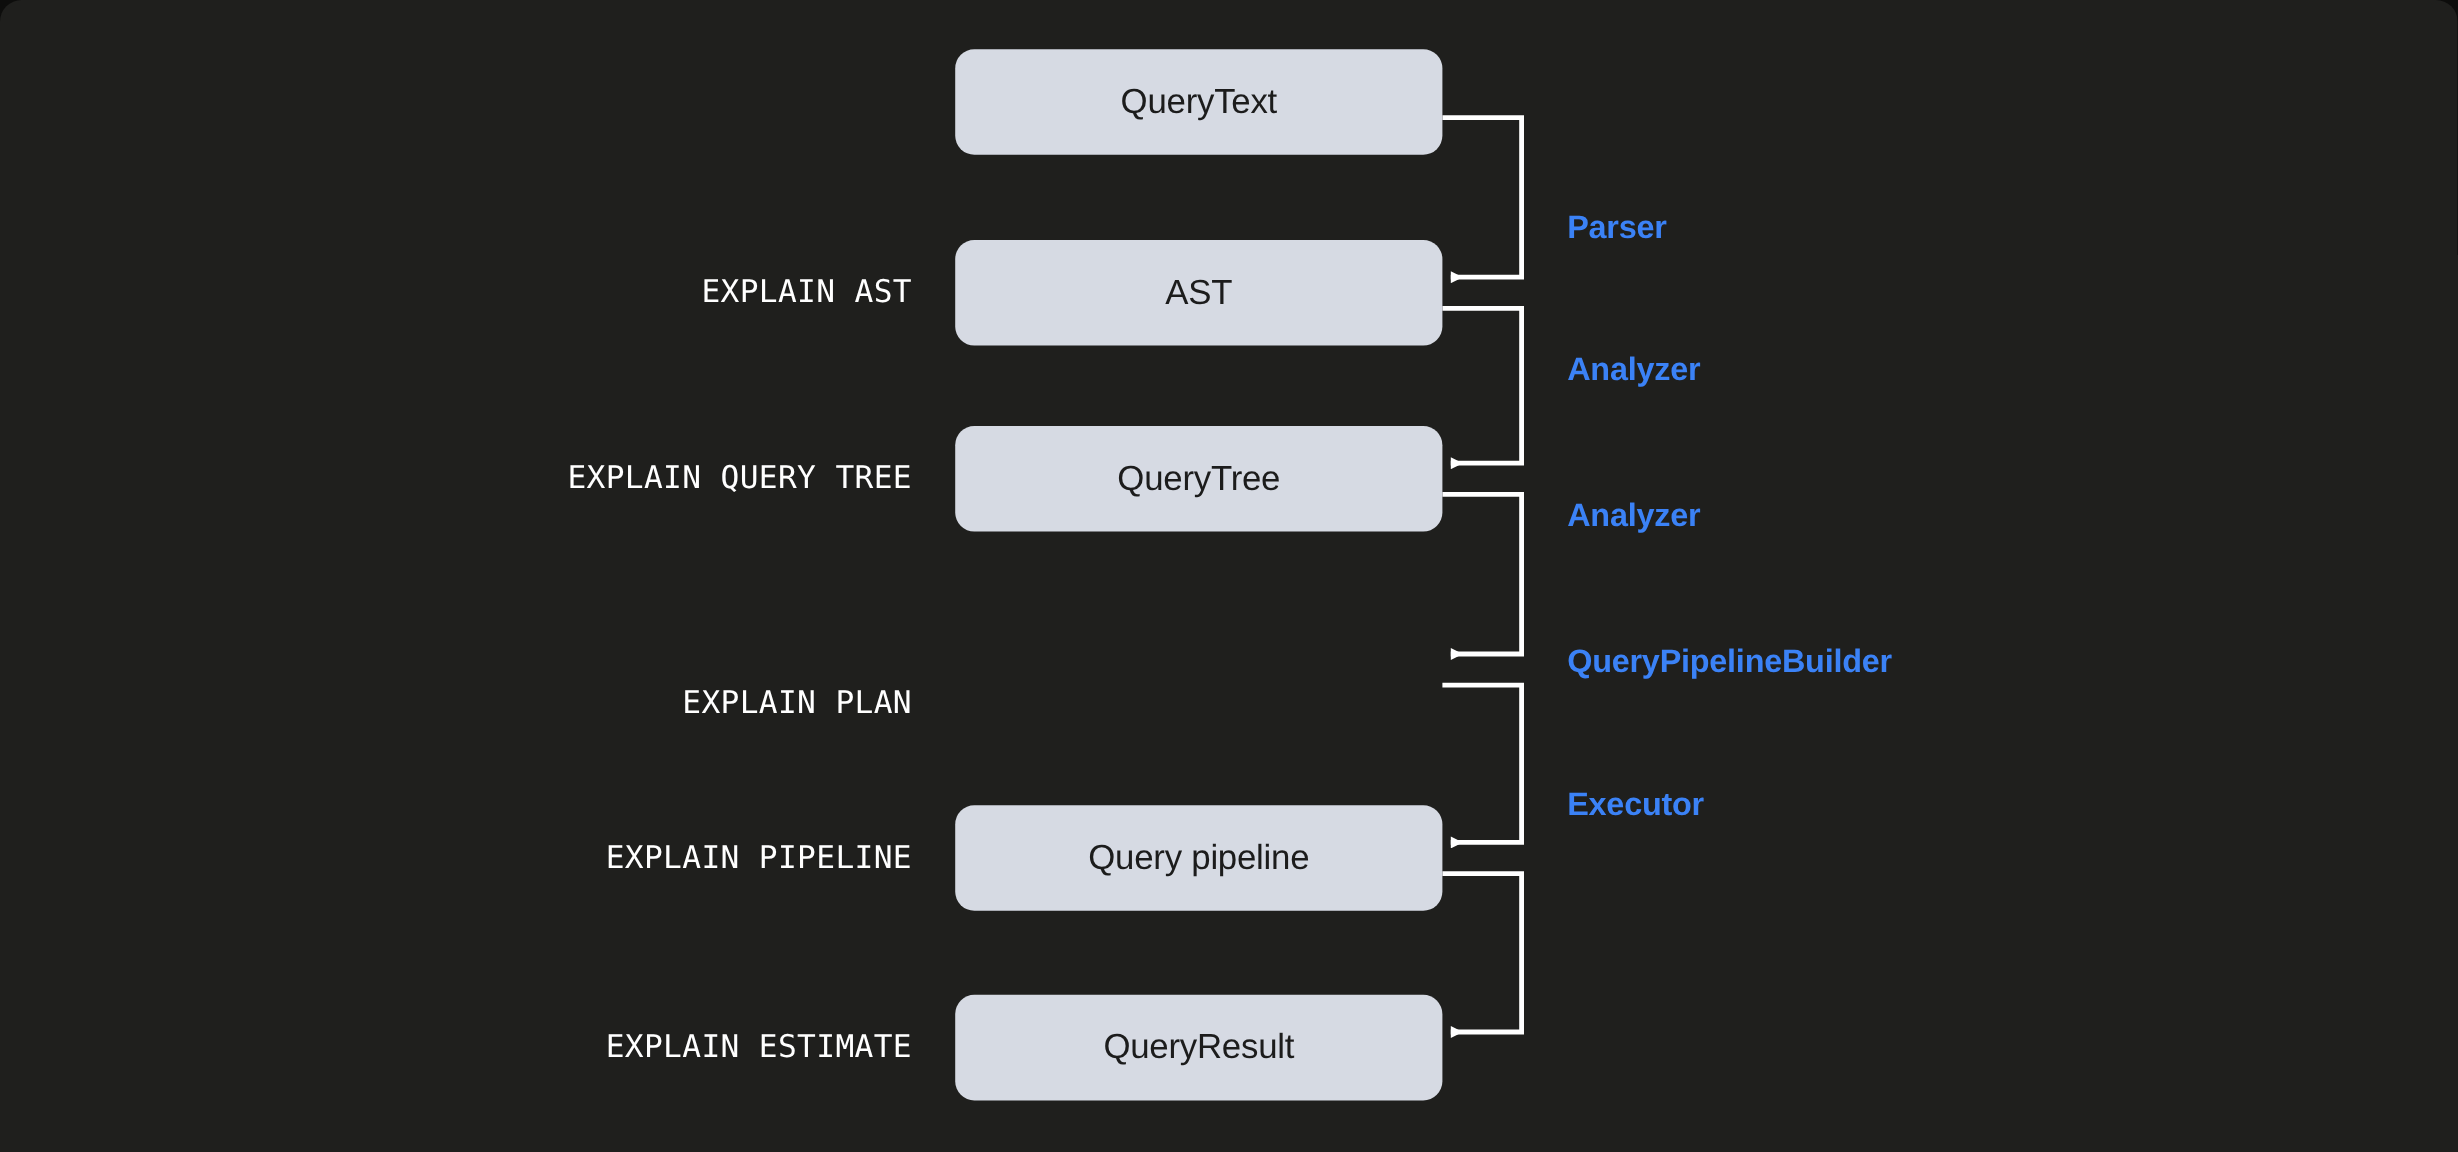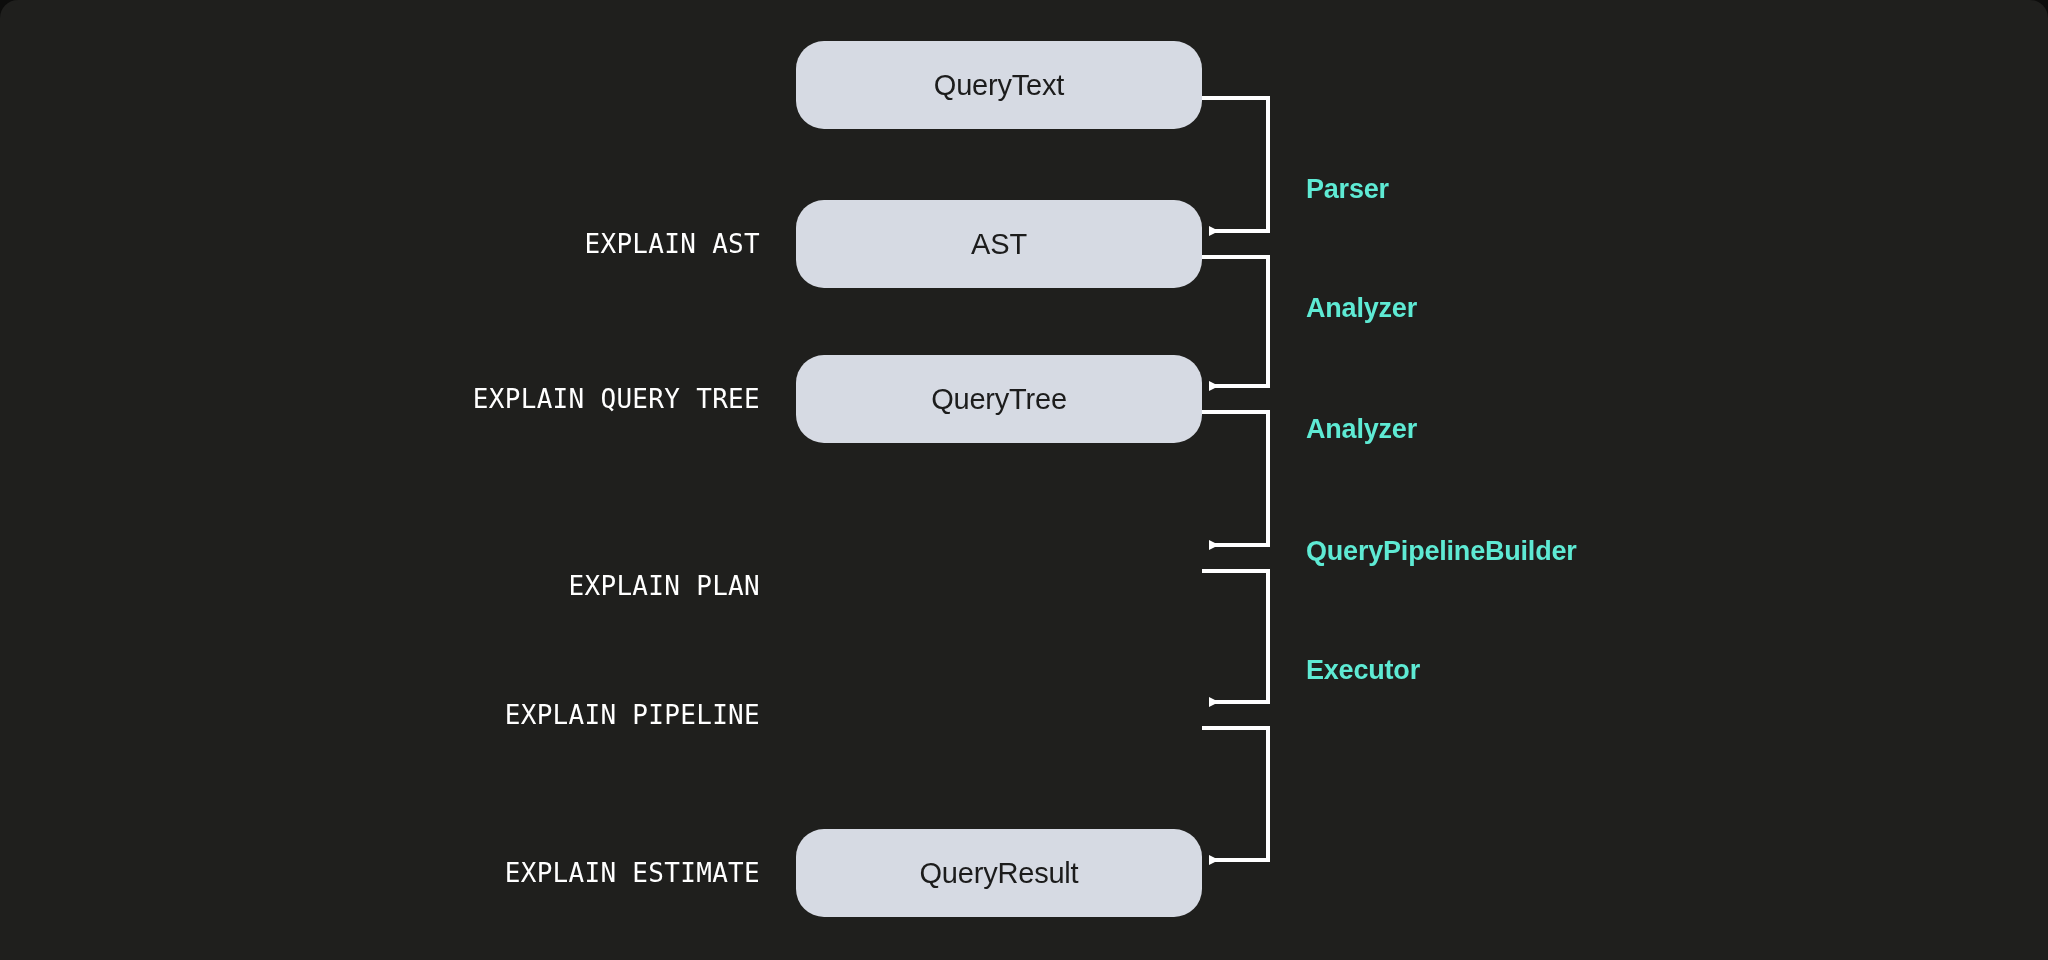--- a/index.html
+++ b/index.html
@@ -57,41 +57,41 @@
     white-space: pre;
   }
 
   .stage-box {
     position: absolute;
     left: 796px;
     width: 406px;
     height: 88px;
     box-sizing: border-box;
     background: #d6dae3;
-    border-radius: 28px;
+    border-radius: 16px;
     display: flex;
     align-items: center;
     justify-content: center;
   }
 
   .stage-box-label {
     color: #1c1c1c;
     font-family: "Liberation Sans", sans-serif;
     font-size: 29px;
     font-weight: 400;
     letter-spacing: -0.2px;
   }
 
   
   .component-label {
     position: absolute;
     left: 1306px;
     height: 34px;
     line-height: 34px;
-    color: #5eead4;
+    color: #3b82f6;
     font-family: "Liberation Sans", sans-serif;
     font-size: 27px;
     font-weight: bold;
     letter-spacing: -0.2px;
     white-space: nowrap;
   }
 </style>
 </head>
 <body>
 
@@ -128,20 +128,23 @@
         <div class="stage-command">EXPLAIN QUERY TREE</div>
         <div class="stage-box">
           <span class="stage-box-label">QueryTree</span>
         </div>
       </div>
       <div class="stage-row" style="top: 542px;">
         <div class="stage-command">EXPLAIN PLAN</div>
       </div>
       <div class="stage-row" style="top: 671px; padding-left: 12px;">
         <div class="stage-command">EXPLAIN PIPELINE</div>
+        <div class="stage-box">
+          <span class="stage-box-label">Query pipeline</span>
+        </div>
       </div>
       <div class="stage-row" style="top: 829px;">
         <div class="stage-command">EXPLAIN ESTIMATE</div>
         <div class="stage-box">
           <span class="stage-box-label">QueryResult</span>
         </div>
       </div>
     </div>
 
   <div id="components-container">

